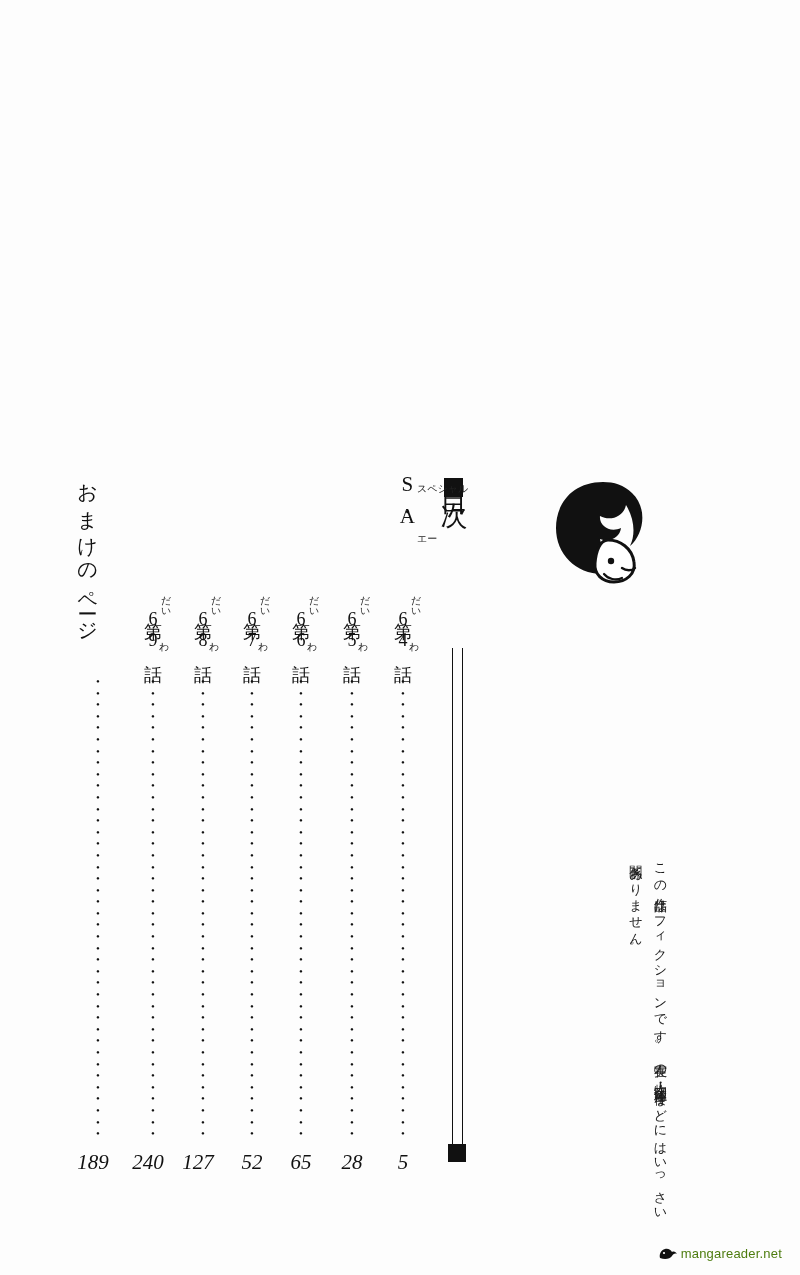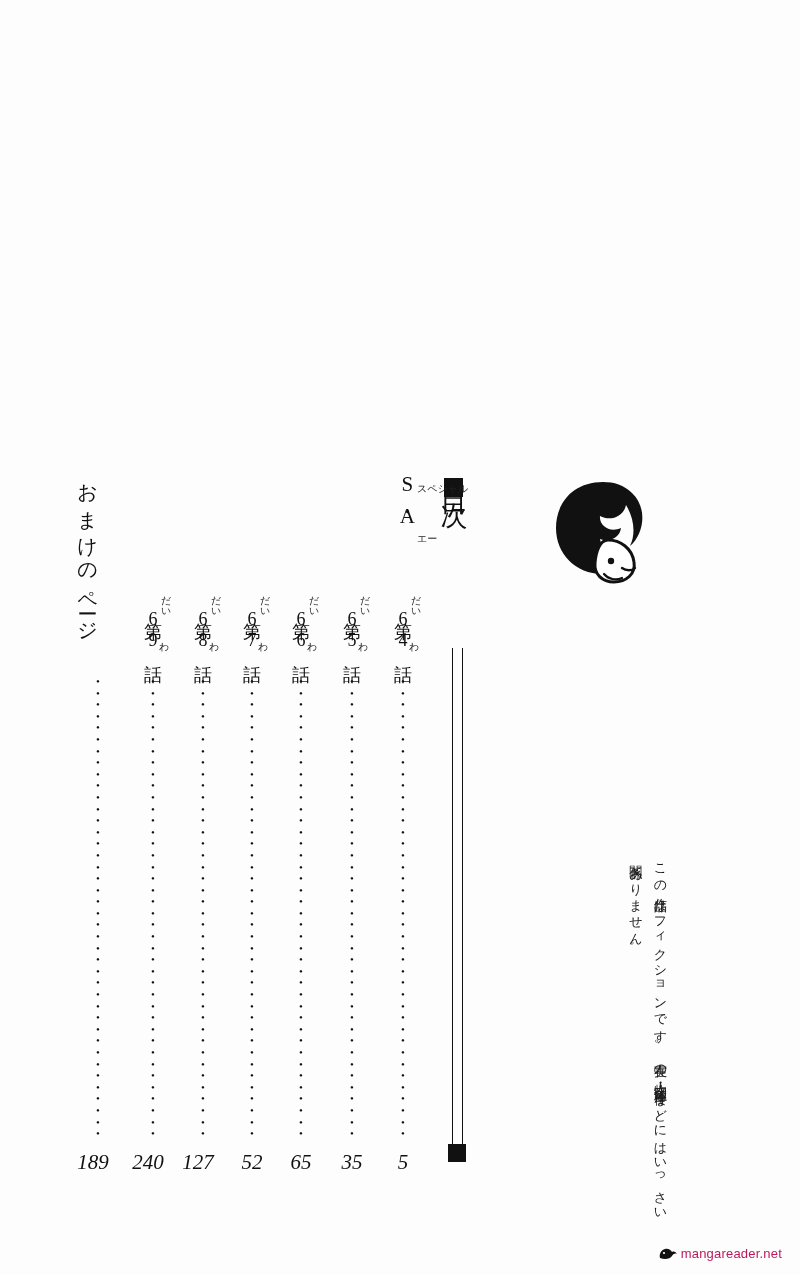--- a/index.html
+++ b/index.html
@@ -184,21 +184,21 @@
   
   .watermark {
     position: absolute;
     right: 18px;
     bottom: 14px;
     display: flex;
     align-items: center;
     gap: 3px;
     font-family: "Liberation Sans", sans-serif;
     font-size: 13px;
-    color: #be185d;
+    color: #4d7c0f;
     letter-spacing: 0.2px;
   }
   .wm-icon { width: 20px; height: 14px; display: block; }
 </style>
 </head>
 <body>
 
 <div class="page">
 
   <div class="logo-mark">
@@ -312,21 +312,21 @@
       <span>•</span>
       <span>•</span>
       <span>•</span>
       <span>•</span>
       <span>•</span>
       <span>•</span>
       <span>•</span>
       <span>•</span>
       <span>•</span>
     </div>
-  <div class="pagenum" style="left:322px">35</div>
+  <div class="pagenum" style="left:322px">28</div>
 
   <div class="entry" style="left:281px">
     <div class="title">第66話</div>
     <div class="ruby a">だい</div>
     <div class="ruby b">わ</div>
   </div>
   <div class="dots" style="left:281px">
       <span>•</span>
       <span>•</span>
       <span>•</span>

